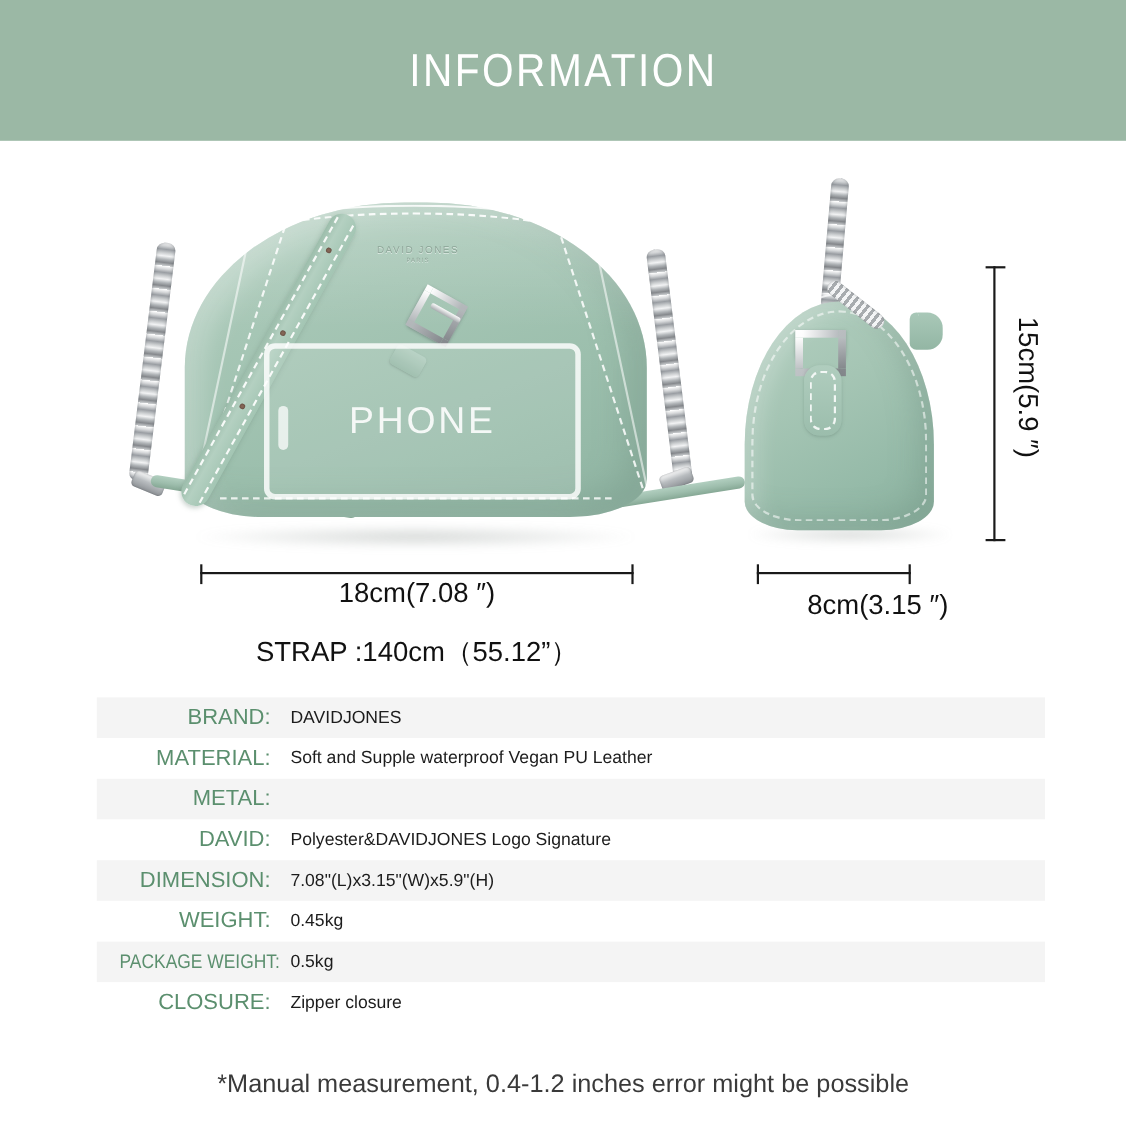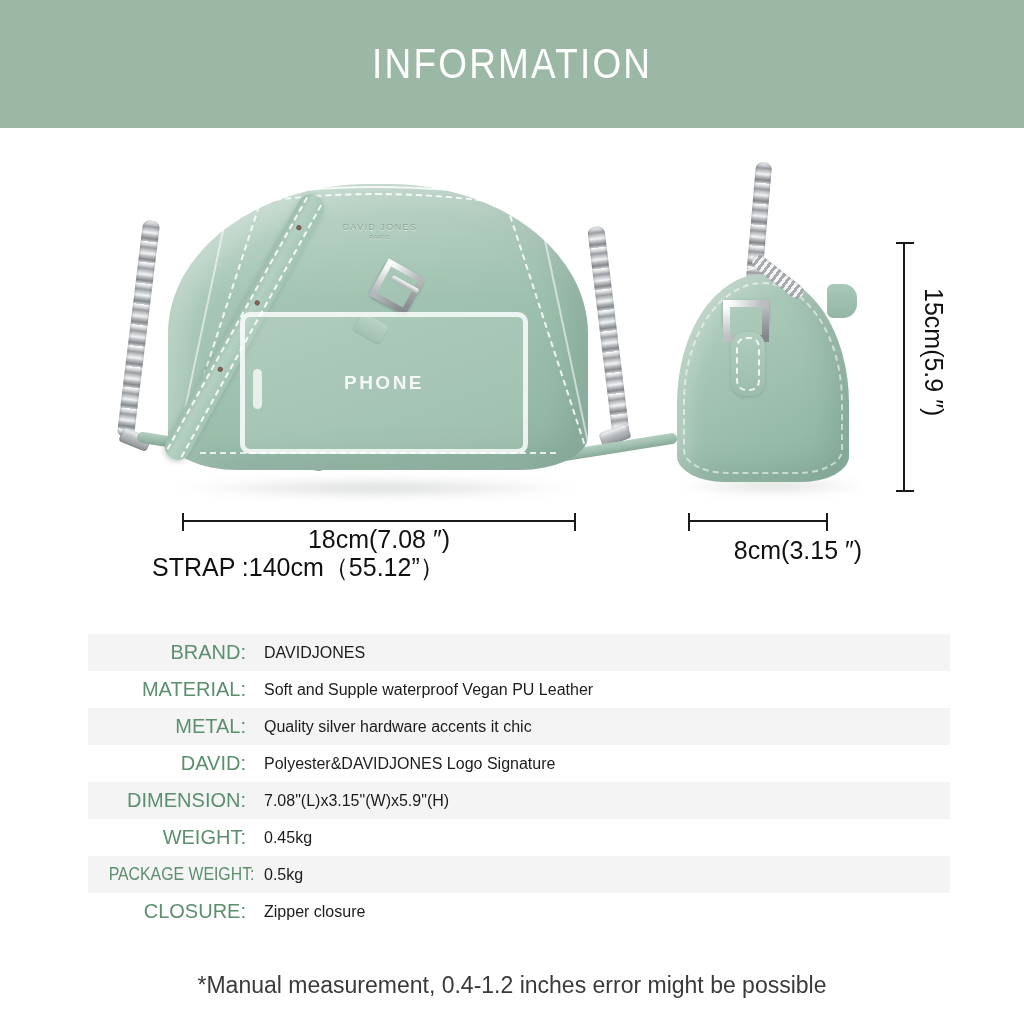--- a/index.html
+++ b/index.html
@@ -157,21 +157,21 @@
   
   .phone-overlay {
     position: absolute; left: 132px; top: 152px; width: 288px; height: 142px;
     border: 5px solid rgba(255,255,255,.80);
     border-radius: 10px;
     background: rgba(255,255,255,.12);
     display: flex; align-items: center; justify-content: center;
   }
   .phone-overlay .label {
     color: rgba(255,255,255,.88);
-    font-size: 19px; font-weight: 700; letter-spacing: 2.5px;
+    font-size: 34px; font-weight: 400; letter-spacing: 2.5px;
   }
   .phone-btn {
     position: absolute; left: 8px; top: 52px; width: 9px; height: 40px;
     border-radius: 5px; background: rgba(255,255,255,.72);
   }
 
   
   .side-wrap { position: absolute; left: 655px; top: 20px; width: 250px; height: 370px; }
   .shadow-side {
     position: absolute; left: 28px; top: 330px; width: 180px; height: 16px;
@@ -340,41 +340,40 @@
       <div class="side-body"></div>
       <div class="side-edge-stitch"></div>
       <div class="side-top-lip"></div>
       <div class="side-zip"></div>
       <div class="d-ring"></div>
       <div class="side-tab"></div>
     </div>
 
     <div class="dim-line" style="left:182px; top:392px; width:394px;"></div>
     <div class="dim-label" style="left:182px; top:397px; width:394px; text-align:center;">18cm(7.08 ″)</div>
-    <div class="dim-label" style="left:152px; top:423px; width:454px; ">STRAP :140cm（55.12”）</div>
+    <div class="dim-label" style="left:152px; top:448px; width:454px; text-align:center;">STRAP :140cm（55.12”）</div>
 
     <div class="dim-line" style="left:688px; top:392px; width:140px;"></div>
     <div class="dim-label" style="left:708px; top:408px; width:180px; text-align:center;">8cm(3.15 ″)</div>
 
     <div class="dim-vline" style="left:903px; top:114px; height:250px;"></div>
     <div class="dim-label-v" style="left:948px; top:160px;">15cm(5.9 ″)</div>
   </div>
 
   <div class="spec-table">
     <div class="spec-row alt">
       <div class="spec-label">BRAND:</div>
       <div class="spec-value">DAVIDJONES</div>
     </div>
     <div class="spec-row">
       <div class="spec-label">MATERIAL:</div>
       <div class="spec-value">Soft and Supple waterproof Vegan PU Leather</div>
     </div>
     <div class="spec-row alt">
       <div class="spec-label">METAL:</div>
-      <div class="spec-value">Quality silver hardware accents it chic</div>
     </div>
     <div class="spec-row">
       <div class="spec-label">DAVID:</div>
       <div class="spec-value">Polyester&amp;DAVIDJONES Logo Signature</div>
     </div>
     <div class="spec-row alt">
       <div class="spec-label">DIMENSION:</div>
       <div class="spec-value">7.08"(L)x3.15"(W)x5.9"(H)</div>
     </div>
     <div class="spec-row">

